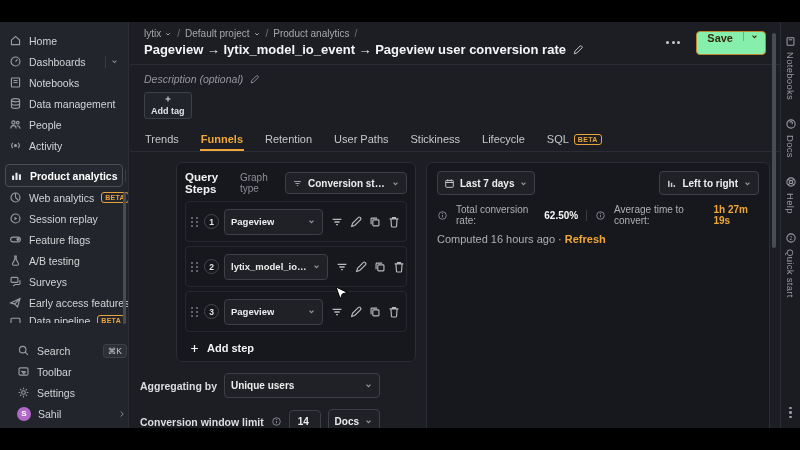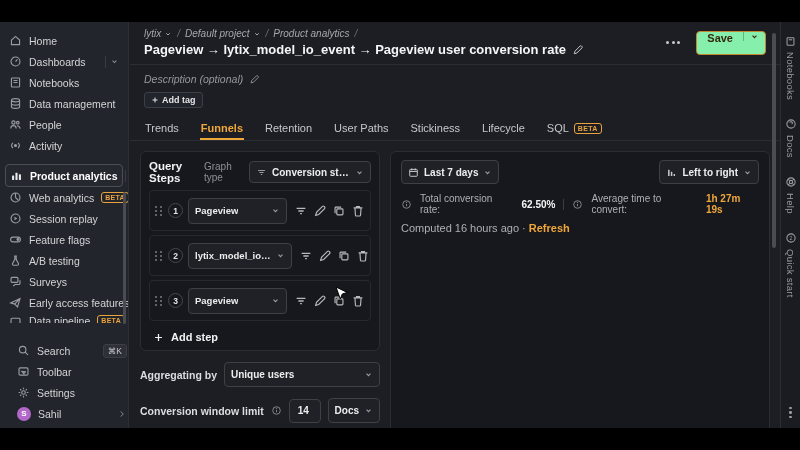--- a/index.html
+++ b/index.html
@@ -39,48 +39,48 @@
   .rail-label { writing-mode:vertical-rl; font-size:9.5px; color:#9a9ca3; letter-spacing:.3px; }
   .rail-kebab { margin-top:auto; margin-bottom:10px; display:flex; flex-direction:column; gap:2px; }
   .rail-kebab i { width:2.5px; height:2.5px; border-radius:50%; background:#9a9ca3; display:block; }
   .main-scrollthumb { position:absolute; right:24px; top:11px; width:4px; height:215px;
     background:#4a4c54; border-radius:2px; }
 
   
   .main { position:absolute; left:130px; top:0; width:650px; height:406px; }
   .hdr { padding:6px 14px 7px 14px; border-bottom:1px solid #2b2d34;
     display:flex; align-items:center; }
-  .crumbs { font-size:10px; color:#a6a7ac; display:flex; align-items:flex-end; gap:5px; white-space:nowrap;font-style:italic; }
+  .crumbs { font-size:10px; color:#a6a7ac; display:flex; align-items:flex-end; gap:5px; white-space:nowrap; }
   .crumbs .sep { color:#6f7177; }
   .crumb { display:flex; align-items:center; gap:3px; cursor:pointer; }
   .title-row { display:flex; align-items:center; gap:6px; margin-top:3px; }
   .insight-title { font-size:13px; font-weight:bold; color:#f4f5f6; white-space:nowrap; }
   .hdr-right { margin-left:auto; display:flex; align-items:center; gap:12px; }
   .more-dots { display:flex; gap:2.5px; padding:4px; cursor:pointer; }
   .more-dots i { width:3px; height:3px; border-radius:50%; background:#c9cacd; display:block; }
   .save-btn { display:flex; align-items:flex-start; background:#86efac; border:1px solid #c2882f;
     border-radius:4px; height:24px; cursor:pointer; overflow:hidden; }
   .save-btn .save-main { display:flex; align-items:center; padding:0 10px; font-size:11px;
     font-weight:bold; color:#35290c; }
   .save-btn .save-caret { display:flex; align-items:center; padding:0 6px;
     border-left:1px solid rgba(0,0,0,.25); color:#35290c; }
 
   .meta { padding:8px 14px 0 14px; }
   .desc-row { display:flex; align-items:center; gap:6px; font-size:10.5px; font-style:italic; color:#95979e; }
   .addtag-btn { margin-top:7px; display:inline-flex; align-items:center; gap:3px; font-size:9px;
     font-weight:bold; color:#e3e4e6; border:1px solid #3d3f46; border-radius:3px;
-    padding:2px 6px; cursor:pointer; background:#22242b; }
+    padding:2px 6px; cursor:pointer; background:#22242b;flex-direction:column; }
 
   .tabs { display:flex; gap:20px; padding:0 14px; margin-top:10px; border-bottom:1px solid #2b2d34; }
   .tab { font-size:11px; color:#c6c7ca; padding:4px 1px 6px 1px; cursor:pointer;
     display:flex; align-items:center; gap:5px; white-space:nowrap; }
   .tab.active { color:#f0a73a; font-weight:bold; box-shadow:inset 0 -2px 0 #f0a73a; }
 
   .body { position:relative; display:flex; padding:10px 10px 0 10px; gap:10px; }
-  .panel { background:#17181d; border:1px solid #2b2d34; border-radius:6px; }
+  .panel { background:#17181d; border:1px solid #2b2d34; border-radius:6px;margin-left:36px; }
 
   .qpanel { width:240px; height:200px; padding:8px; flex:none; }
   .qp-titlerow { display:flex; align-items:center; margin-bottom:6px; }
   .qp-title { font-size:11.5px; font-weight:bold; color:#f1f2f3; }
   .graphtype-lbl { margin-left:auto; font-size:10px; color:#8d8f96; margin-right:5px; }
   .select { display:inline-flex; align-items:center; gap:5px; border:1px solid #3e4047;
     border-radius:4px; background:#1f2127; color:#ededee; font-size:10px; font-weight:bold;
     padding:0 6px; height:22px; cursor:pointer; white-space:nowrap; }
   .select .chev { margin-left:auto; color:#9a9ca3; display:flex; }
   .step-row { border:1px solid #26282f; border-radius:4px; padding:0 5px; height:41px;

